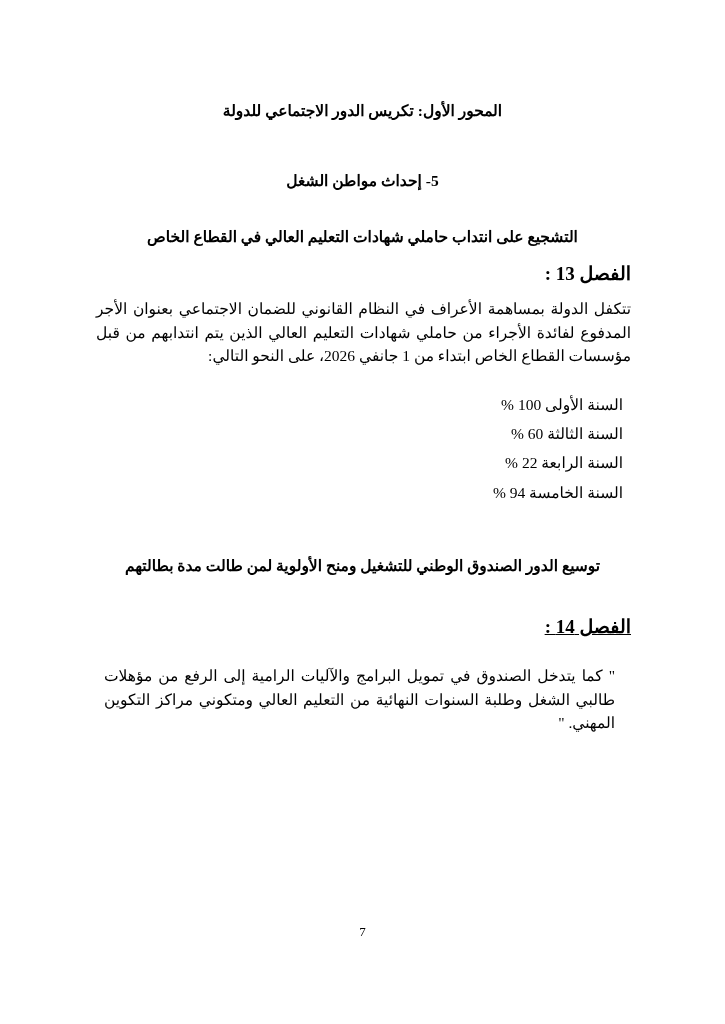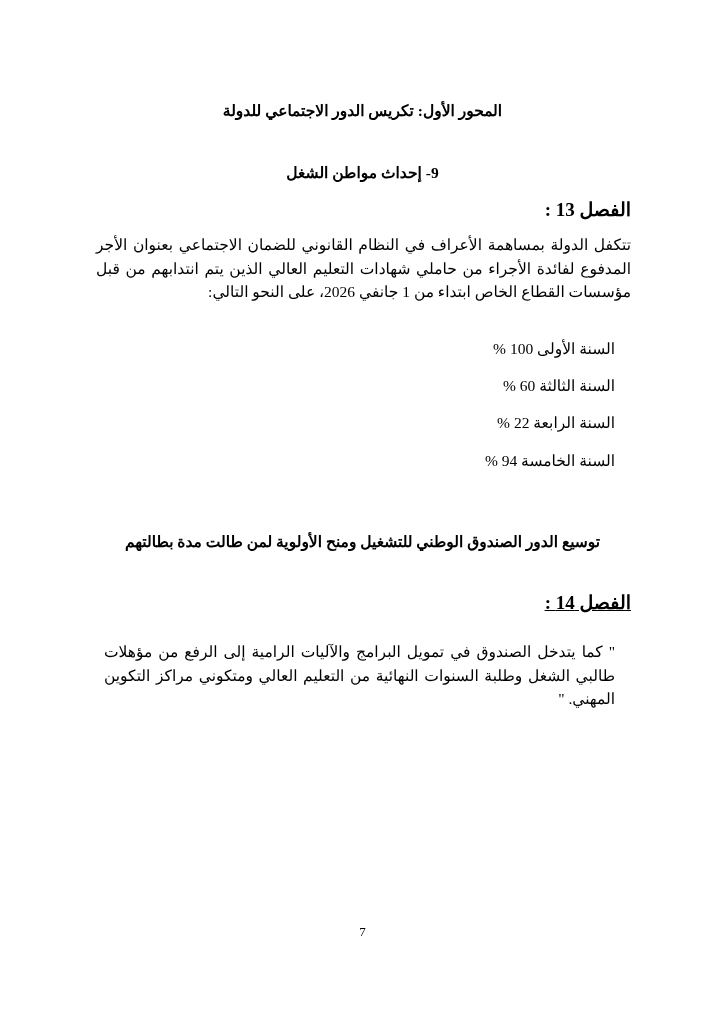--- a/index.html
+++ b/index.html
@@ -20,21 +20,21 @@
     height: 1024px;
     position: relative;
     box-sizing: border-box;
     padding: 96px 74px 40px 74px;
     direction: rtl;
   }
   .heading-main {
     font-weight: bold;
     font-size: 15.5px;
     text-align: center;
-    margin: 0 0 0 0;
+    margin: 0 0 8px 0;
     padding-top: 6px;
     letter-spacing: 0;
   }
   .heading-sub {
     font-weight: bold;
     font-size: 15.5px;
     text-align: center;
     margin: 0;
     padding-top: 44px;
   }
@@ -64,21 +64,21 @@
     padding-left: 22px;
   }
   .list {
     font-size: 15.5px;
     line-height: 1.38;
     margin: 0;
     padding: 18px 20px 0 0;
     list-style: none;
   }
   .list li {
-    margin: 16px;
+    margin: 8px;
     padding: 0;
     text-align: right;
   }
   .heading-section.tight {
     padding-top: 46px;
   }
   .article-title.second {
     padding-top: 40px;
     text-decoration: underline;
   }
@@ -102,22 +102,23 @@
     direction: ltr;
   }
 </style>
 </head>
 <body>
 
 <div class="page">
 
   <div class="heading-main">المحور الأول: تكريس الدور الاجتماعي للدولة</div>
 
-  <div class="heading-sub">9- إحداث مواطن الشغل</div>
+  <div class="heading-sub">5- إحداث مواطن الشغل</div>
 
+  <div class="heading-section">التشجيع على انتداب حاملي شهادات التعليم العالي في القطاع الخاص</div>
 
   <div class="article-title">الفصل 13 :</div>
 
   <p class="para">تتكفل الدولة بمساهمة الأعراف في النظام القانوني للضمان الاجتماعي بعنوان الأجر المدفوع لفائدة الأجراء من حاملي شهادات التعليم العالي الذين يتم انتدابهم من قبل مؤسسات القطاع الخاص ابتداء من 1 جانفي 2026، على النحو التالي:</p>
 
   <ul class="list">
     <li>السنة الأولى 100 %</li>
     <li>السنة الثالثة 60 %</li>
     <li>السنة الرابعة 22 %</li>
     <li>السنة الخامسة 94 %</li>

